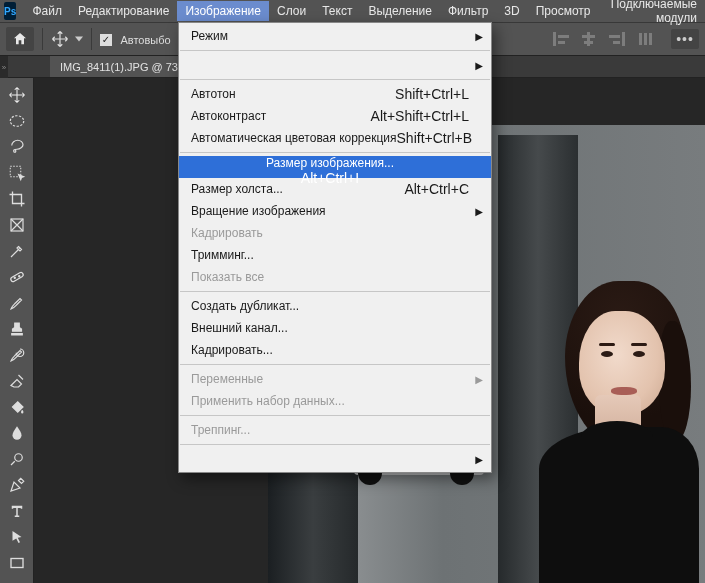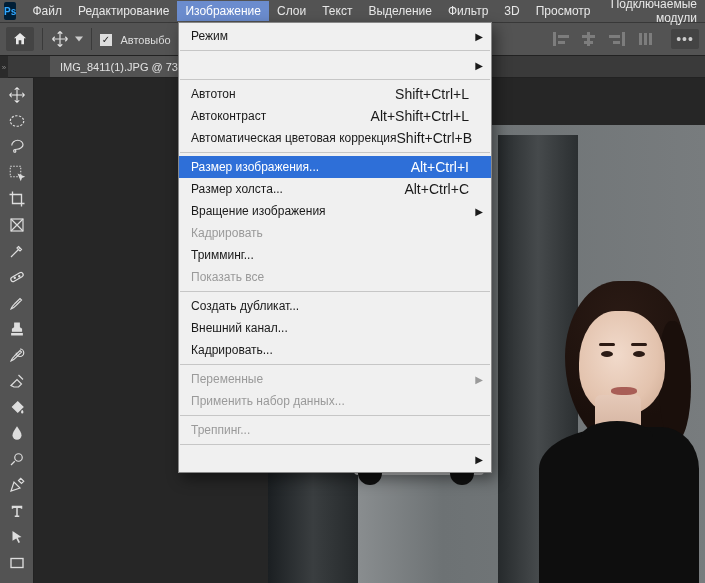--- a/index.html
+++ b/index.html
@@ -44,21 +44,21 @@
 .hair { position:absolute; top:6px; left:26px; width:120px; height:170px; background: radial-gradient(circle at 46% 20%, #2a1a14 0%, #1a0f0b 70%); border-radius: 48% 46% 30% 58% / 48% 46% 50% 60%; }
 .hair::after{content:"";position:absolute;top:40px;right:-6px;width:32px;height:120px;background:#1a0f0b;border-radius:40% 60% 50% 50%;}
 .eye { position:absolute; width:12px; height:6px; background:#2b1b15; border-radius:50%; top:76px; }
 .eye.l{left:62px;} .eye.r{left:94px;}
 .lips { position:absolute; top:112px; left:72px; width:26px; height:8px; background:#a85e56; border-radius:40%; }
 .brow{position:absolute;width:16px;height:3px;background:#2c1a13;border-radius:2px;top:68px;}
 .brow.l{left:60px;} .brow.r{left:92px;}
 
 .dropdown { position: absolute; left: 178px; top: 22px; width: 314px; background: #f0f0f0; box-shadow: 4px 6px 14px rgba(0,0,0,.45); font-size: 12px; color: #1a1a1a; border: 1px solid #888; padding: 2px 0; z-index: 50; }
 .menu-row { display: flex; align-items: center; height: 22px; padding: 0 22px 0 12px; position: relative; }
-.menu-row.hover { background: #2e6fd8; color: #fff; }
+.menu-row.hover { background: #2e6fd8; color: #fff; flex-direction: column; }
 .menu-row.disabled { color: #9a9a9a; }
 .menu-label { flex: 1; white-space: nowrap; }
 .menu-shortcut { font-size: 14px; text-align: right; }
 .menu-sep { height: 1px; background: #c6c6c6; margin: 3px 1px; }
 .submenu-arrow { position: absolute; right: 8px; font-size: 10px; }
 </style>
 </head>
 <body>
 
 <div class="menubar">

